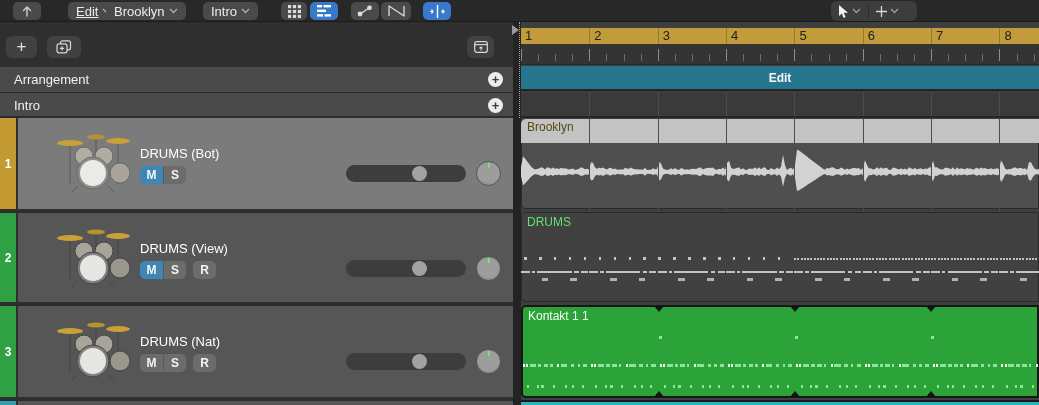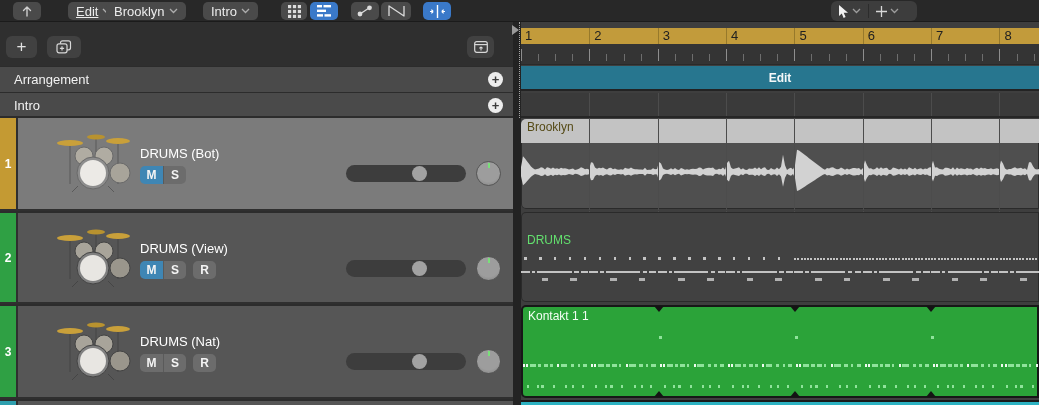--- a/index.html
+++ b/index.html
@@ -97,21 +97,21 @@
   .region { position:absolute; left:0; width:518px; border-radius:5px 0 0 5px; }
 
   
   #region-audio { top:97px; height:90px; background:#4f4f4f; box-shadow:0 0 0 1px #2a2a2a inset; }
   #region-audio .rhead { position:absolute; left:0; top:0; width:100%; height:24px; background:#c3c3c3;
                          border-radius:5px 0 0 0; color:#554a16; font-size:12px; padding:1px 0 0 6px; }
   #waveform-svg { position:absolute; left:0; top:17px; }
 
   
   #region-mididark { top:190px; height:90px; background:#414141; box-shadow:0 0 0 1px #2a2a2a inset; }
-  #region-mididark .rname { position:absolute; left:6px; top:3px; color:#63e06e; font-size:12px;margin-top:18px; }
+  #region-mididark .rname { position:absolute; left:6px; top:3px; color:#63e06e; font-size:12px; }
 
   
   #region-kontakt { top:283px; height:93px; background:#2ba339; border:2px solid #171717; border-radius:5px 0 0 5px; }
   #region-kontakt .rname { position:absolute; left:5px; top:2px; color:#f4fff4; font-size:12px; }
   .handle-t { position:absolute; top:-1px; width:0; height:0; border-left:5px solid transparent;
               border-right:5px solid transparent; border-top:6px solid #141414; }
   .handle-b { position:absolute; bottom:-1px; width:0; height:0; border-left:5px solid transparent;
               border-right:5px solid transparent; border-bottom:6px solid #141414; }
 
   #region-teal { top:378px; height:27px; background:#2db2c2; border-top:2px solid #1a1a1a; border-radius:0; }

